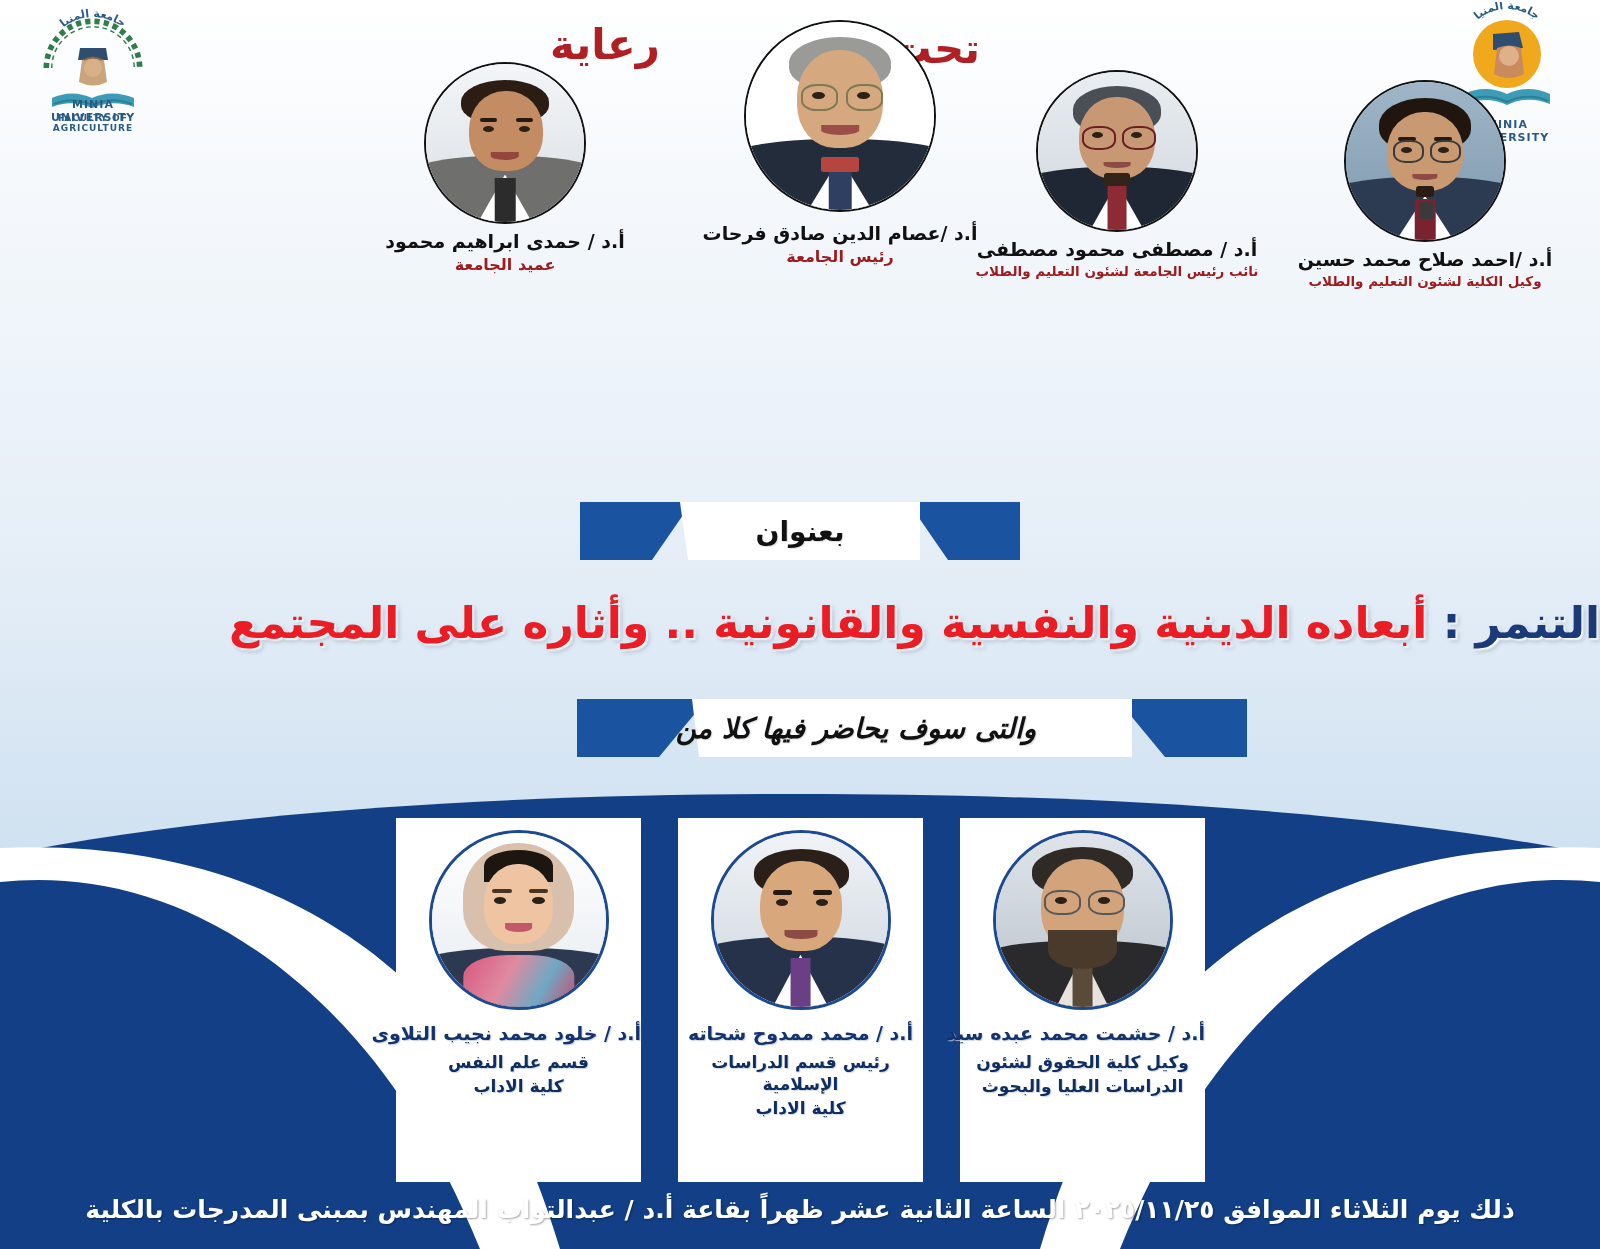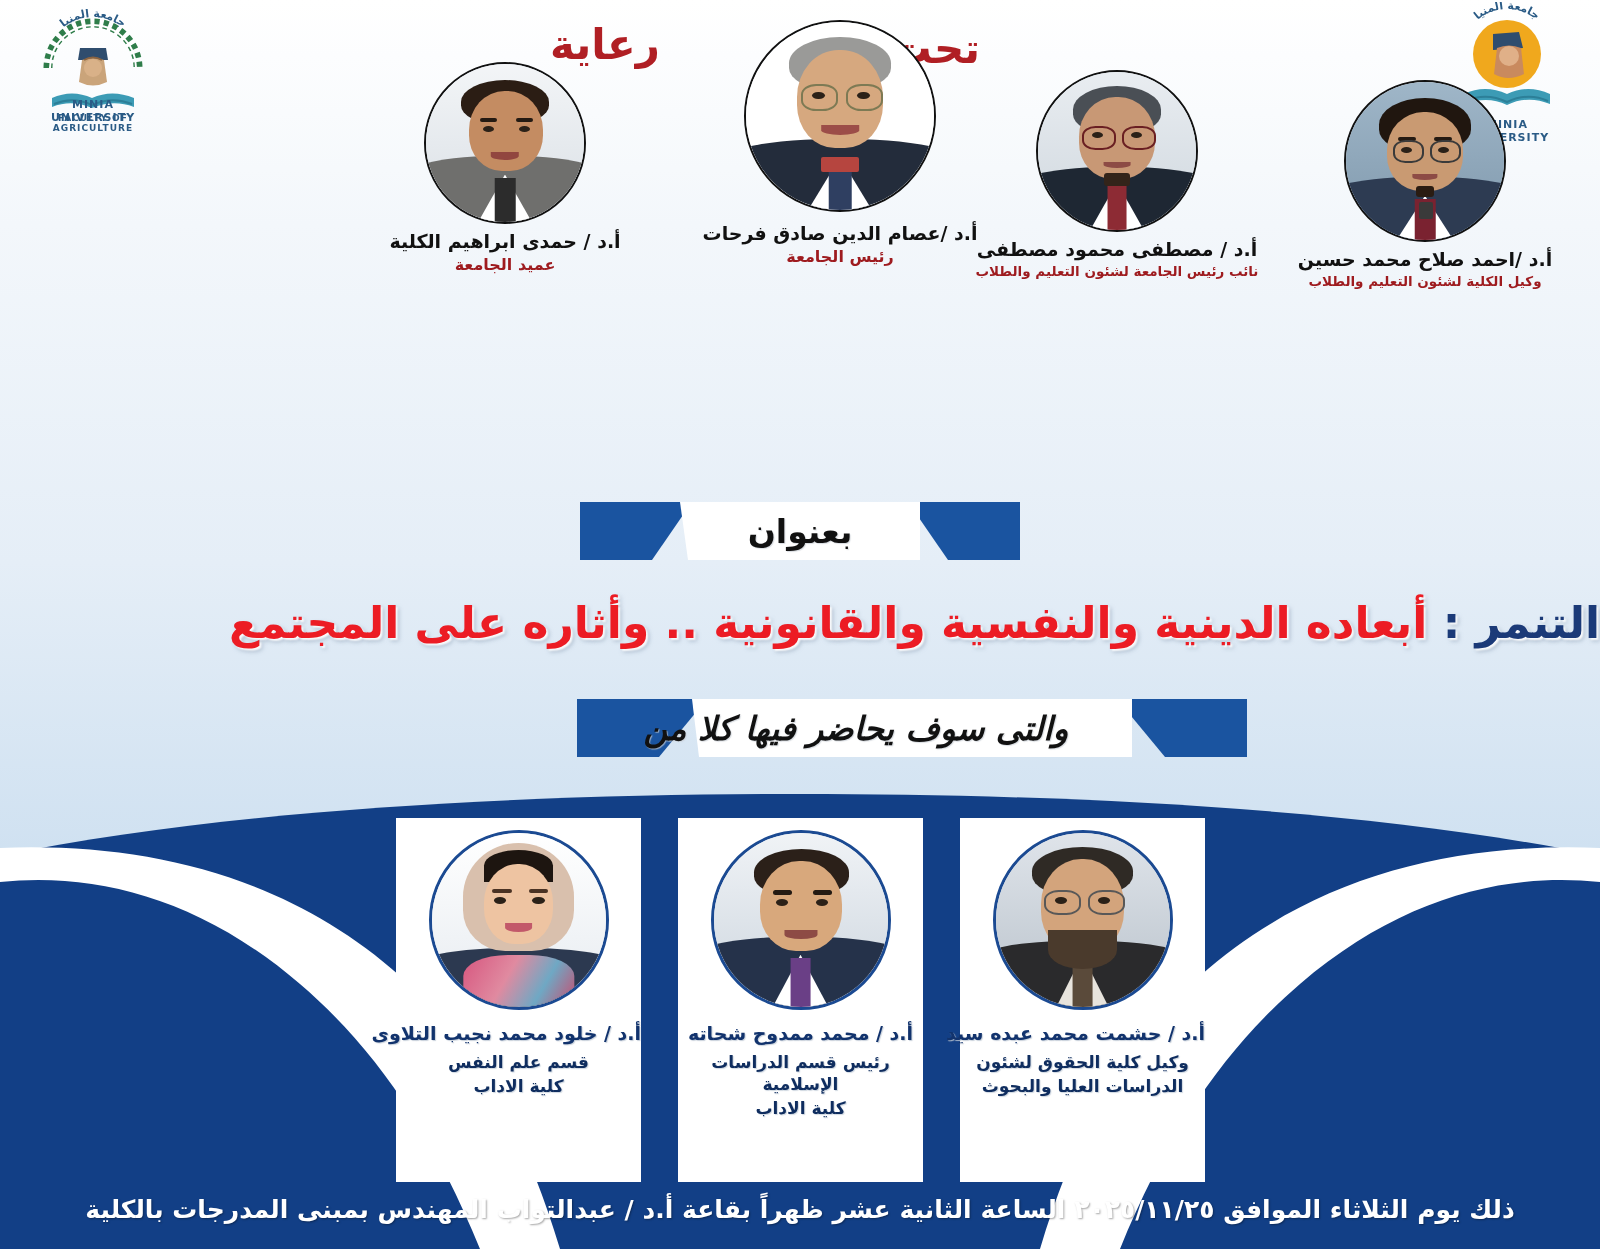--- a/index.html
+++ b/index.html
@@ -106,21 +106,21 @@
     box-sizing: border-box;
     line-height: 1.22;
   }
 
   
   .banner {
     position: absolute;
     height: 62px;
   }
   .banner .label {
-    font-size: 33px;
+    font-size: 28px;
     font-weight: bold;
     color: #111;
     text-shadow: 1px 1px 1px rgba(200,205,212,.7);
     white-space: nowrap;
   }
 
   .title-main {
     position: absolute;
     left: 0; right: 0;
     text-align: center;
@@ -332,21 +332,21 @@
         <div class="tie" style="width:13%;height:28%;background:#2c2c2c;bottom:0"></div>
         <div class="hair" style="left:22%;top:10%;width:56%;height:28%;background:#2b1d14"></div>
         <div class="skin" style="left:27%;top:17%;width:47%;height:51%;background:#c48c62"></div>
         <div class="brow" style="left:34%;top:34%"></div>
         <div class="brow" style="left:57%;top:34%"></div>
         <div class="eye" style="left:36%;top:39%"></div>
         <div class="eye" style="left:59%;top:39%"></div>
         <div class="mouth" style="top:56%;width:18%;height:5%;background:#92463f"></div>
       </div>
     </div>
-    <div class="person-name">أ.د / حمدى ابراهيم الكلية</div>
+    <div class="person-name">أ.د / حمدى ابراهيم محمود</div>
     <div class="person-role">عميد الجامعة</div>
   </div>
 
 
 
   <div class="banner" style="left:580px; top:500px; width:440px;">
     <svg width="440" height="62" viewBox="0 0 440 62" aria-hidden="true">
       <polygon points="0,2 112,2 72,60 0,60" fill="#1a54a0"></polygon>
       <polygon points="440,2 328,2 368,60 440,60" fill="#1a54a0"></polygon>
       <polygon points="100,2 340,2 340,60 108,60" fill="#ffffff"></polygon>

